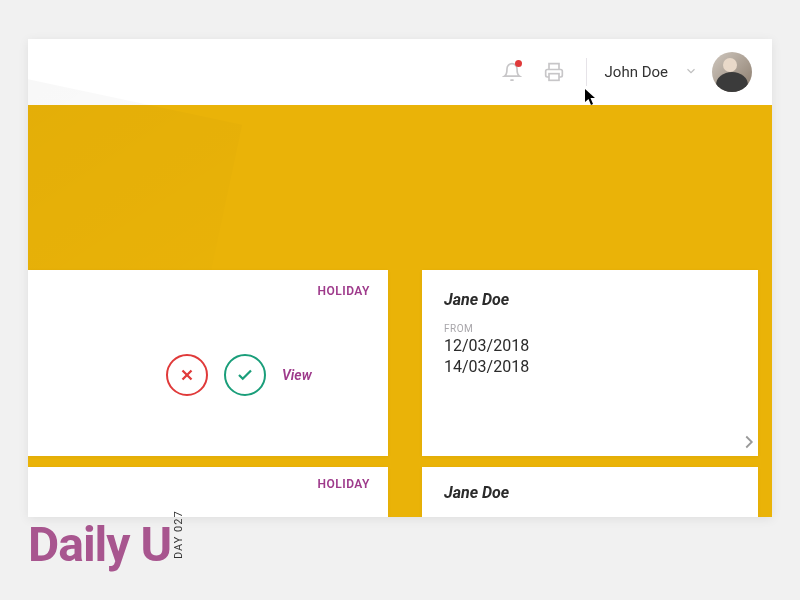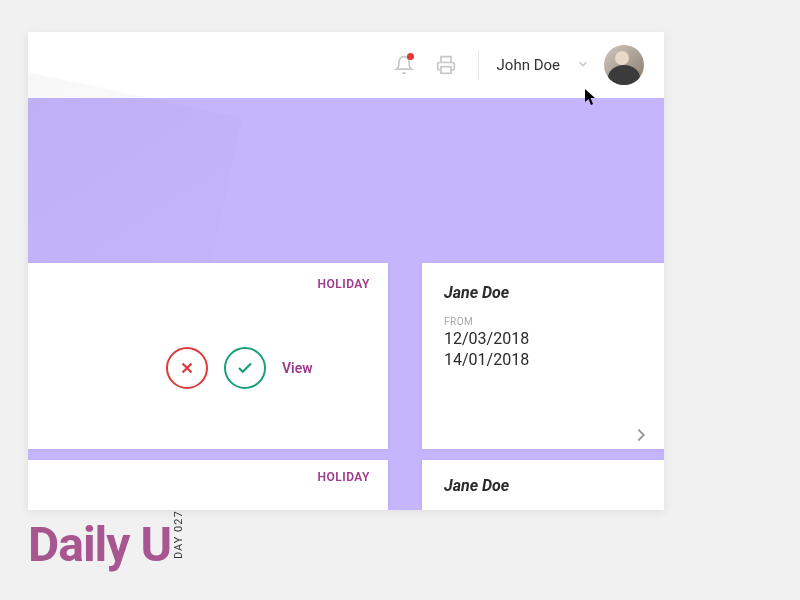--- a/index.html
+++ b/index.html
@@ -7,24 +7,24 @@
   font-family: -apple-system, BlinkMacSystemFont, "Segoe UI", Roboto, sans-serif;
   background: #f1f1f1;
   width: 800px;
   height: 600px;
   overflow: hidden;
   position: relative;
 }
 .app-window {
   position: absolute;
   left: 28px;
-  top: 32px;
-  width: 636px;
+  top: 39px;
+  width: 744px;
   height: 478px;
-  background: #c4b5fd;
+  background: #eab308;
   box-shadow: 0 2px 10px rgba(0,0,0,0.08);
   overflow: hidden;
 }
 .top-bar {
   height: 66px;
   background: #fff;
   display: flex;
   align-items: center;
   justify-content: flex-end;
   padding: 0 20px;
@@ -75,21 +75,21 @@
 .card.left1 { left:0; top:165px; width:360px; height:186px; padding:14px 18px; }
 .card.left2 { left:0; top:362px; width:360px; height:120px; padding:10px 18px; }
 .card.right1 { left:394px; top:165px; width:336px; height:186px; padding:20px 22px; }
 .card.right2 { left:394px; top:362px; width:336px; height:120px; padding:16px 22px; }
 .tag {
   font-size: 12px; letter-spacing: 0.5px; color:#9e3a8b; text-align:right;
   font-weight:600;
 }
 .actions-row {
   display:flex; align-items:center; gap:16px;
-  margin-top:56px; margin-left:120px;
+  margin-top:56px; margin-left:120px;font-style:italic;
 }
 .circle-btn {
   width:42px; height:42px; border-radius:50%; border:2.2px solid;
   display:flex; align-items:center; justify-content:center;
   background:#fff; cursor:pointer;
 }
 .circle-btn.reject { border-color:#e03a3a; color:#e03a3a; }
 .circle-btn.approve { border-color:#1a9e7a; color:#1a9e7a; }
 .view-link { color:#9e3a8b; font-weight:600; font-size:14px; cursor:pointer; }
 .person-name { font-weight:700; font-size:16px; color:#2b2b2b; margin-bottom:14px;font-style:italic; }
@@ -167,21 +167,21 @@
     </div>
 
     <div class="card left2">
       <div class="tag">HOLIDAY</div>
     </div>
 
     <div class="card right1">
       <div class="person-name">Jane Doe</div>
       <div class="meta-label">FROM</div>
       <div class="meta-value">12/03/2018</div>
-      <div class="meta-value">14/01/2018</div>
+      <div class="meta-value">14/03/2018</div>
     </div>
 
     <div class="card right2">
       <div class="person-name">Jane Doe</div>
     </div>
 
     <div class="next-arrow">
       <svg width="22" height="34" viewBox="0 0 24 24" fill="none" stroke="currentColor" stroke-width="2">
           <polyline points="9 18 15 12 9 6"></polyline>
         </svg>

